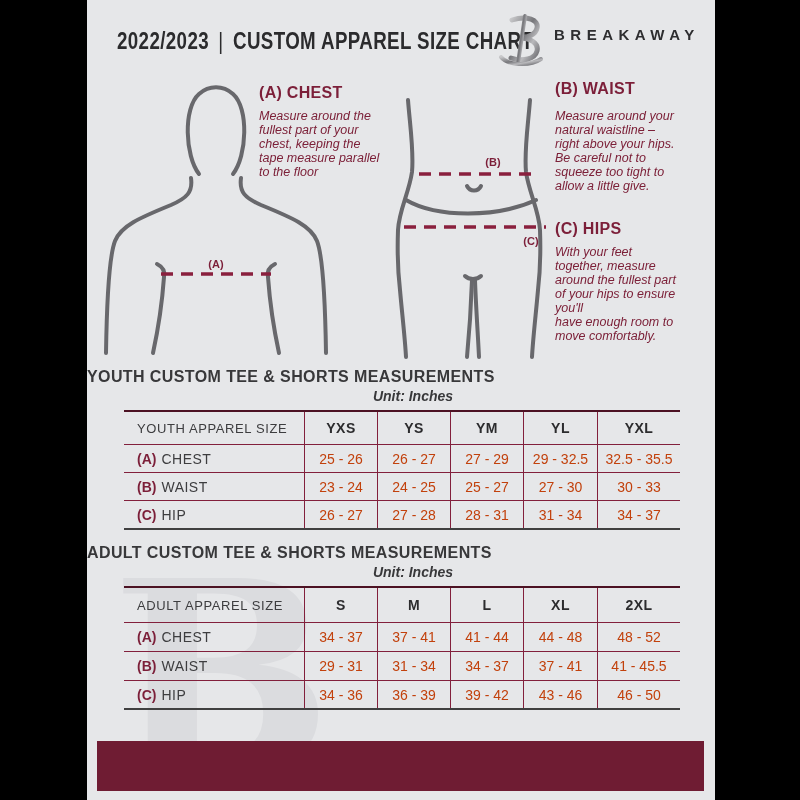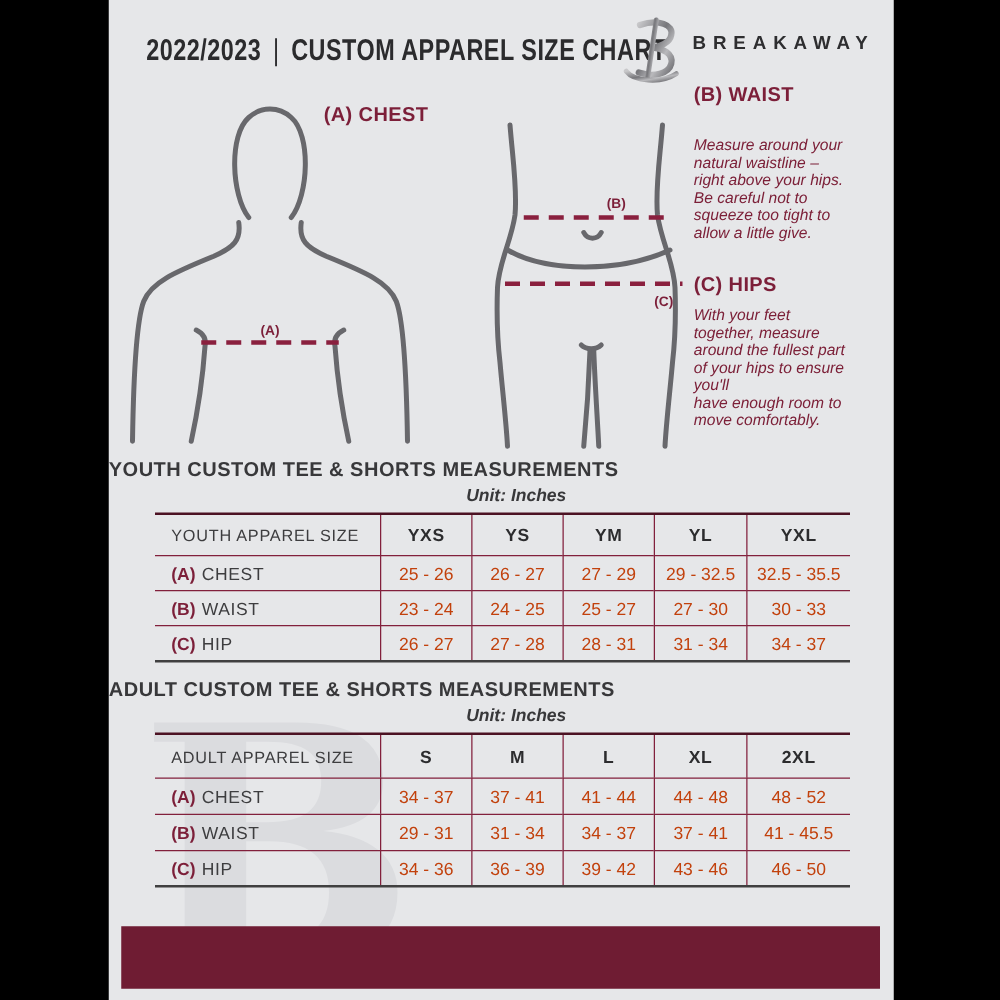--- a/index.html
+++ b/index.html
@@ -29,21 +29,21 @@
   .instr-heading{
     position:absolute;font-weight:bold;font-size:16px;color:#7c1f39;
     letter-spacing:0.3px;white-space:nowrap;
   }
   .instr-body{
     position:absolute;font-style:italic;font-size:12.5px;line-height:14px;
     color:#7c2038;white-space:pre-line;
   }
   #instr-chest-h{left:172px;top:84px;}
   #instr-chest-b{left:172px;top:109px;width:140px;}
-  #instr-waist-h{left:468px;top:68px;}
+  #instr-waist-h{left:468px;top:80px;}
   #instr-waist-b{left:468px;top:109px;width:150px;}
   #instr-hips-h{left:468px;top:220px;}
   #instr-hips-b{left:468px;top:245px;width:152px;}
   .fig{position:absolute;}
   #fig-upper{left:0;top:78px;}
   #fig-lower{left:300px;top:96px;}
   
   .sec-title{
     position:absolute;left:0;width:628px;text-align:left;
     font-weight:bold;font-size:16px;color:#38383a;letter-spacing:0.4px;
@@ -138,20 +138,25 @@
       <path d="M 85 184 C 84 212 82 240 80 261"></path>
       <path d="M 88 184 C 89 212 91 240 92 261"></path>
     </g>
     <line x1="32" y1="78" x2="148" y2="78" stroke="#8a203e" stroke-width="3.5" stroke-dasharray="12 8"></line>
     <line x1="17" y1="131" x2="159" y2="131" stroke="#8a203e" stroke-width="3.5" stroke-dasharray="12 8"></line>
     <text x="106" y="70" text-anchor="middle" font-family="Liberation Sans, sans-serif" font-size="11" font-weight="bold" fill="#7c1f39">(B)</text>
     <text x="144" y="149" text-anchor="middle" font-family="Liberation Sans, sans-serif" font-size="11" font-weight="bold" fill="#7c1f39">(C)</text>
   </svg>
 
   <div class="instr-heading" id="instr-chest-h">(A) CHEST</div>
+  <div class="instr-body" id="instr-chest-b">Measure around the
+fullest part of your
+chest, keeping the
+tape measure parallel
+to the floor</div>
   <div class="instr-heading" id="instr-waist-h">(B) WAIST</div>
   <div class="instr-body" id="instr-waist-b">Measure around your
 natural waistline –
 right above your hips.
 Be careful not to
 squeeze too tight to
 allow a little give.</div>
   <div class="instr-heading" id="instr-hips-h">(C) HIPS</div>
   <div class="instr-body" id="instr-hips-b">With your feet
 together, measure

